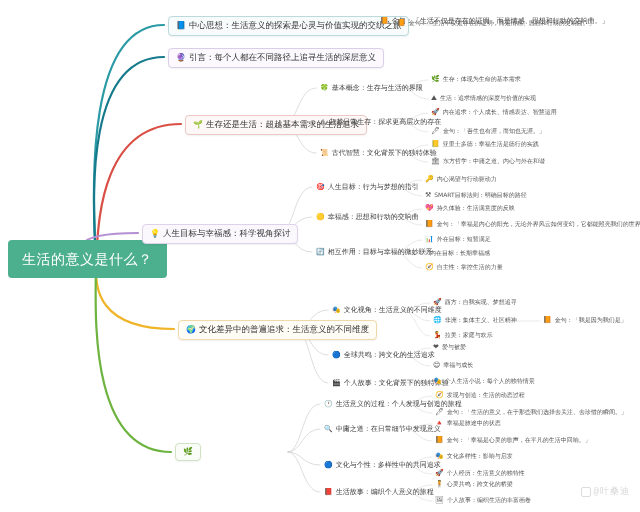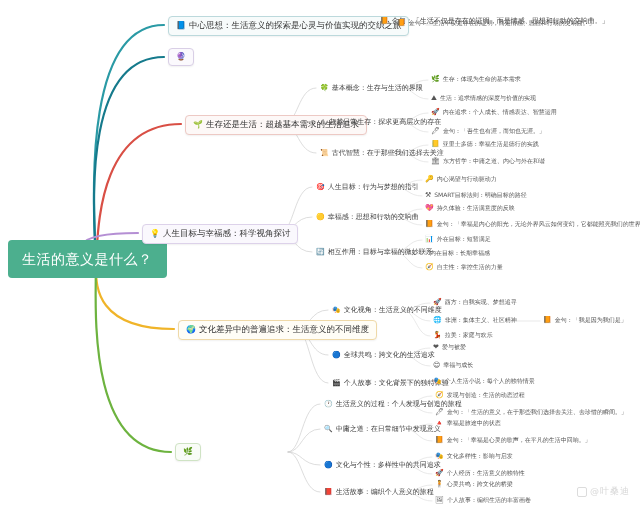--- a/index.html
+++ b/index.html
@@ -43,20 +43,21 @@
   .l3{font-size:6px;color:#555;padding:0 1px;}
 
   .ico{font-size:7px;line-height:1;display:inline-block;}
   .l1 .ico{font-size:8px;}
   .txt{line-height:1.15;}
 
   .wm{
     position:absolute;right:10px;bottom:14px;
     font-size:9px;color:#d8d8d8;display:flex;align-items:center;gap:3px;
     letter-spacing:1px;
+    font-family:Liberation Mono, monospace;
   }
   .wm .sq{display:inline-block;width:8px;height:8px;border:1px solid #dcdcdc;border-radius:2px;}
 </style>
 </head>
 <body>
 
 <div id="canvas">
   <svg id="links">
       <path d="M95,264 C100,264 69,25 164,25" stroke="#2a9aa5" stroke-width="2.2" fill="none" stroke-linecap="round"></path>
       <path d="M388,25 L376,21" stroke="#d8d8d8" stroke-width="0.7" fill="none" stroke-linecap="round"></path>
@@ -119,20 +120,21 @@
       <div class="node l2" style="left: 378px; top: 16px;">
         <span class="ico">📙</span>
         <span class="txt">金句：「生活不仅是存在的证明，而是情感、思想和行动的交响曲。」</span>
       </div>
       <div class="node l3" style="left: 396px; top: 20px;">
         <span class="ico">📙</span>
         <span class="txt">金句：「生活不仅是存在的证明，而是情感、思想和行动的交响曲。」</span>
       </div>
       <div class="node l1 purple2" style="left: 168px; top: 48px;">
         <span class="ico">🔮</span>
+        <span class="txt">引言：每个人都在不同路径上追寻生活的深层意义</span>
       </div>
       <div class="node l1 coral" style="left: 185px; top: 115px;">
         <span class="ico">🌱</span>
         <span class="txt">生存还是生活：超越基本需求的生活追求</span>
       </div>
       <div class="node l2" style="left: 318px; top: 83px;">
         <span class="ico">🍀</span>
         <span class="txt">基本概念：生存与生活的界限</span>
       </div>
       <div class="node l3" style="left: 430px; top: 76px;">
@@ -150,21 +152,21 @@
       <div class="node l3" style="left: 430px; top: 109px;">
         <span class="ico">🚀</span>
         <span class="txt">内在追求：个人成长、情感表达、智慧运用</span>
       </div>
       <div class="node l3" style="left: 430px; top: 128px;">
         <span class="ico">🖊</span>
         <span class="txt">金句：「吾生也有涯，而知也无涯。」</span>
       </div>
       <div class="node l2" style="left: 318px; top: 148px;">
         <span class="ico">📜</span>
-        <span class="txt">古代智慧：在于那些我们选择去关注</span>
+        <span class="txt">古代智慧：文化背景下的独特体验</span>
       </div>
       <div class="node l3" style="left: 430px; top: 141px;">
         <span class="ico">📒</span>
         <span class="txt">亚里士多德：幸福生活是德行的实践</span>
       </div>
       <div class="node l3" style="left: 430px; top: 158px;">
         <span class="ico">🏛</span>
         <span class="txt">东方哲学：中庸之道、内心与外在和谐</span>
       </div>
       <div class="node l1 lilac" style="left: 142px; top: 224px;">

